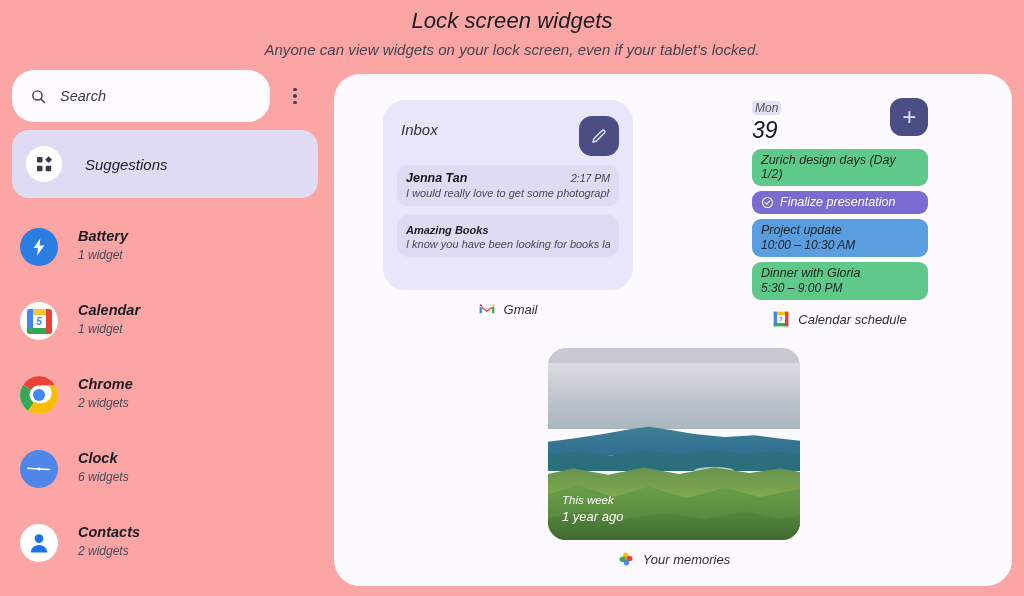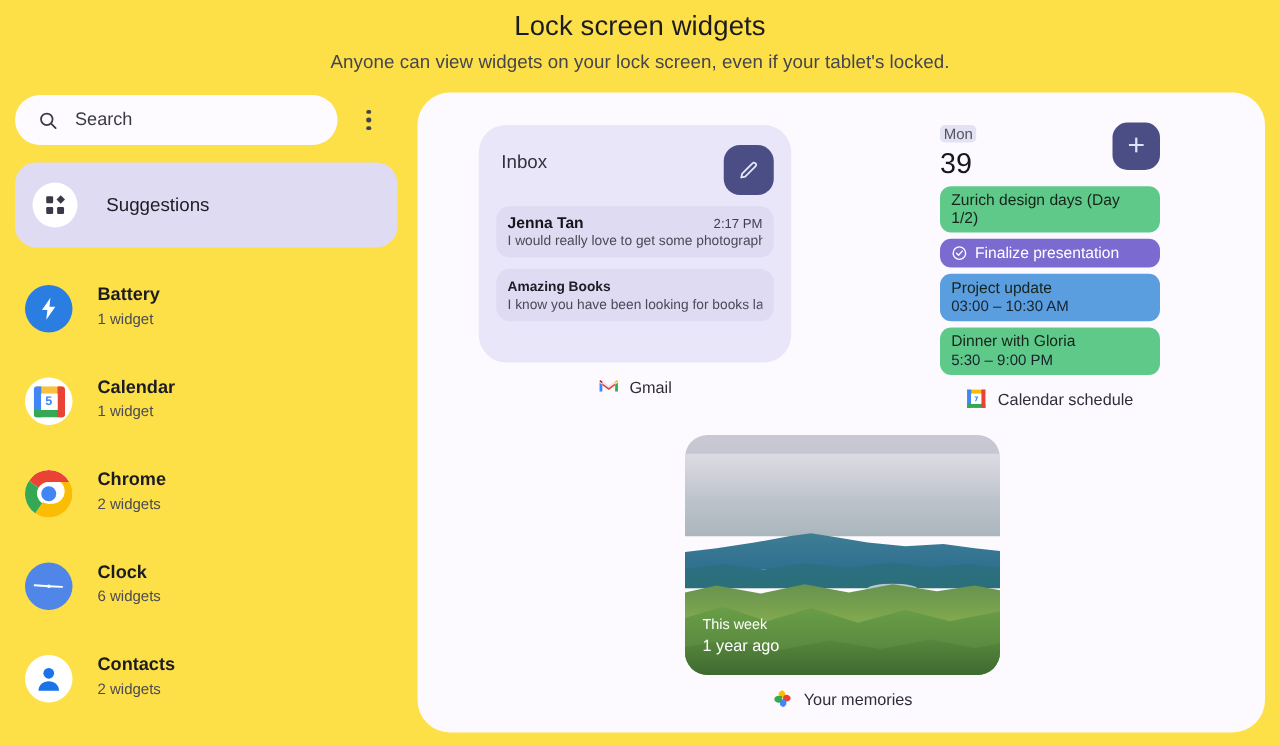--- a/index.html
+++ b/index.html
@@ -2,37 +2,37 @@
 <html><head>
 <meta charset="utf-8">
 <style>
   * { box-sizing: border-box; margin: 0; padding: 0; }
   html, body {
     width: 1024px; height: 596px;
     font-family: "Liberation Sans", sans-serif;
     background: #ebe9f7;
     overflow: hidden;
   }
-  .page { position: relative; width: 1024px; height: 596px; background: #fde047; }
+  .page { position: relative; width: 1024px; height: 596px; background: #fca5a5; font-style: italic; }
 
   
   .header { position: absolute; left: 0; top: 8px; width: 1024px; text-align: center; }
   .header-title {
     font-size: 22px; color: #1b1b22; letter-spacing: .1px; font-weight: 400;
   }
   .header-sub {
     font-size: 15px; color: #45454f; margin-top: 7px; letter-spacing: .05px;
   }
 
   
   .sidebar { position: absolute; left: 0; top: 70px; width: 330px; height: 520px; }
 
   .search-row { position: absolute; left: 12px; top: 6px; width: 306px; height: 40px; display: flex; align-items: center; }
   .search-box {
-    width: 258px; height: 40px; background: #fdfbff; border-radius: 22px;
+    width: 258px; height: 52px; background: #fdfbff; border-radius: 22px;
     display: flex; align-items: center; padding-left: 18px; gap: 13px;
   }
   .search-text { font-size: 14.5px; color: #3b3b44; }
   .kebab { width: 34px; height: 34px; margin-left: 8px; display: flex; flex-direction: column;
            align-items: center; justify-content: center; gap: 3px; cursor: pointer; }
   .kebab i { width: 3.4px; height: 3.4px; border-radius: 50%; background: #44444e; display: block; }
 
   .sugg-row {
     position: absolute; left: 12px; top: 60px; width: 306px; height: 68px;
     background: #dedbf2; border-radius: 17px; display: flex; align-items: center; padding-left: 14px;
@@ -306,21 +306,21 @@
             <svg style="width:13px;height:13px;flex:0 0 13px;" viewBox="0 0 24 24" fill="none" stroke="#ffffff" stroke-width="2" stroke-linecap="round" stroke-linejoin="round">
               <circle cx="12" cy="12" r="9.2"></circle>
                 <path d="M7.8 12.3l2.9 2.9 5.6-6.2"></path>
             </svg>
             <span>Finalize presentation</span>
           </div>
         </div>
 
         <div class="evt" style="background:#5a9ee0;">
           <div class="evt-title">Project update</div>
-          <div class="evt-time">03:00 – 10:30 AM</div>
+          <div class="evt-time">10:00 – 10:30 AM</div>
         </div>
 
         <div class="evt" style="background:#5fc98a;">
           <div class="evt-title">Dinner with Gloria</div>
           <div class="evt-time">5:30 – 9:00 PM</div>
         </div>
       </div>
       <div class="widget-caption">
         <svg class="cap-icon" viewBox="0 0 24 24">
           <rect x="1" y="1" width="22" height="22" rx="2.5" fill="#ffffff"></rect>

